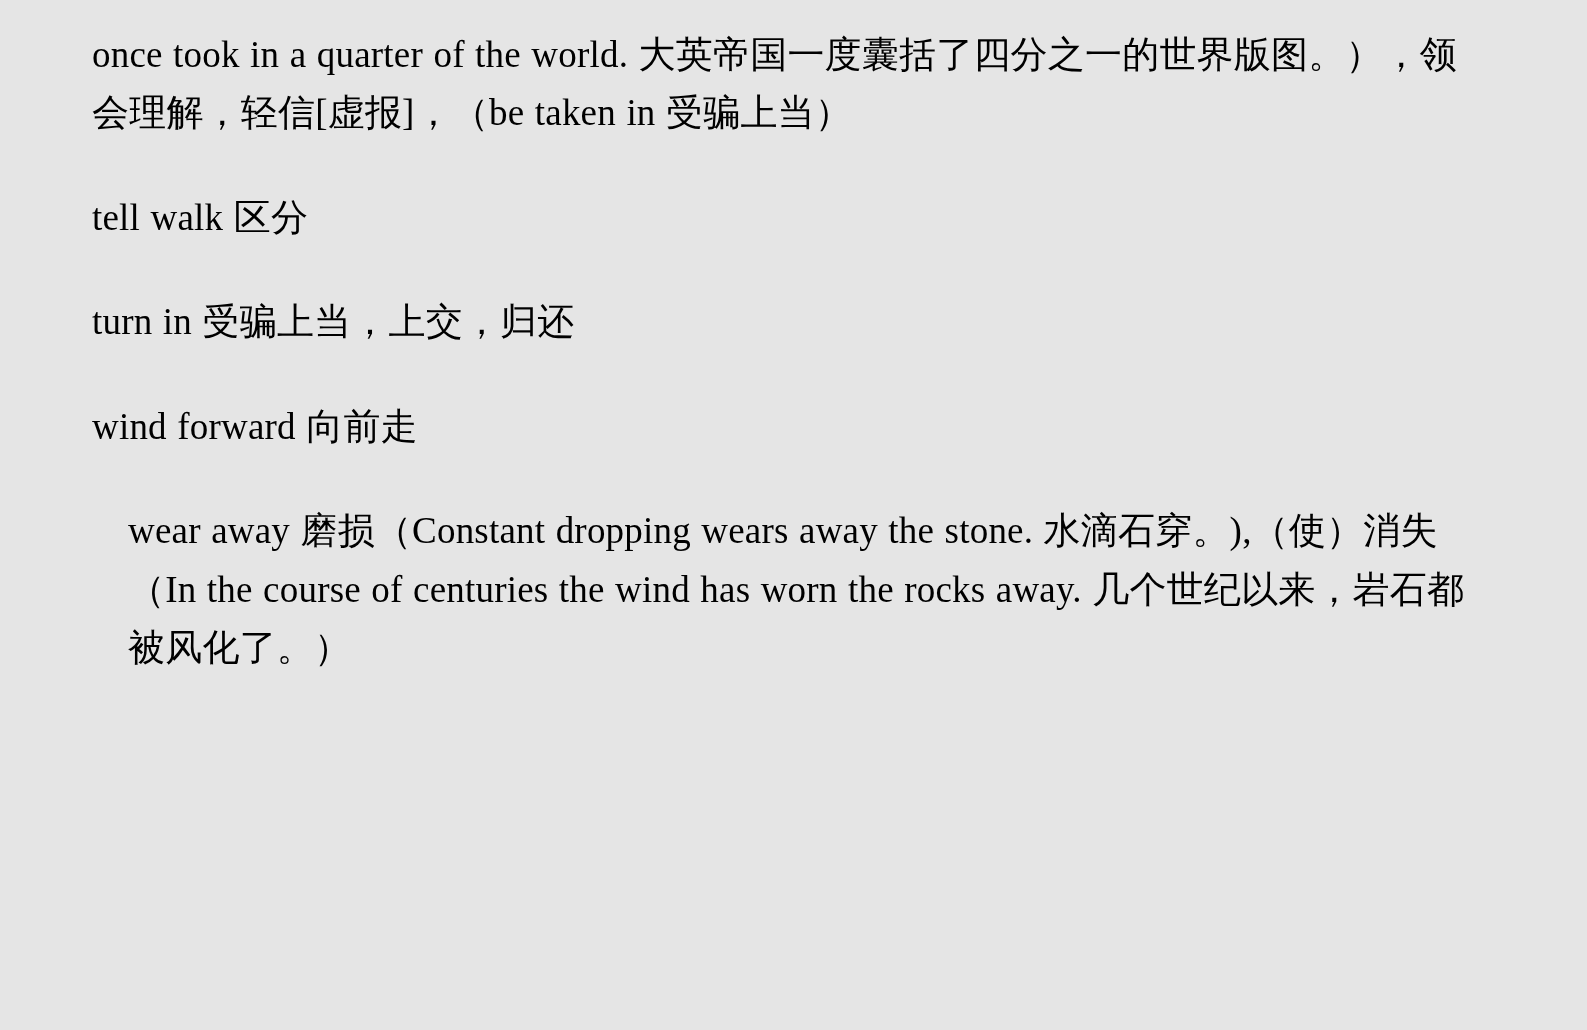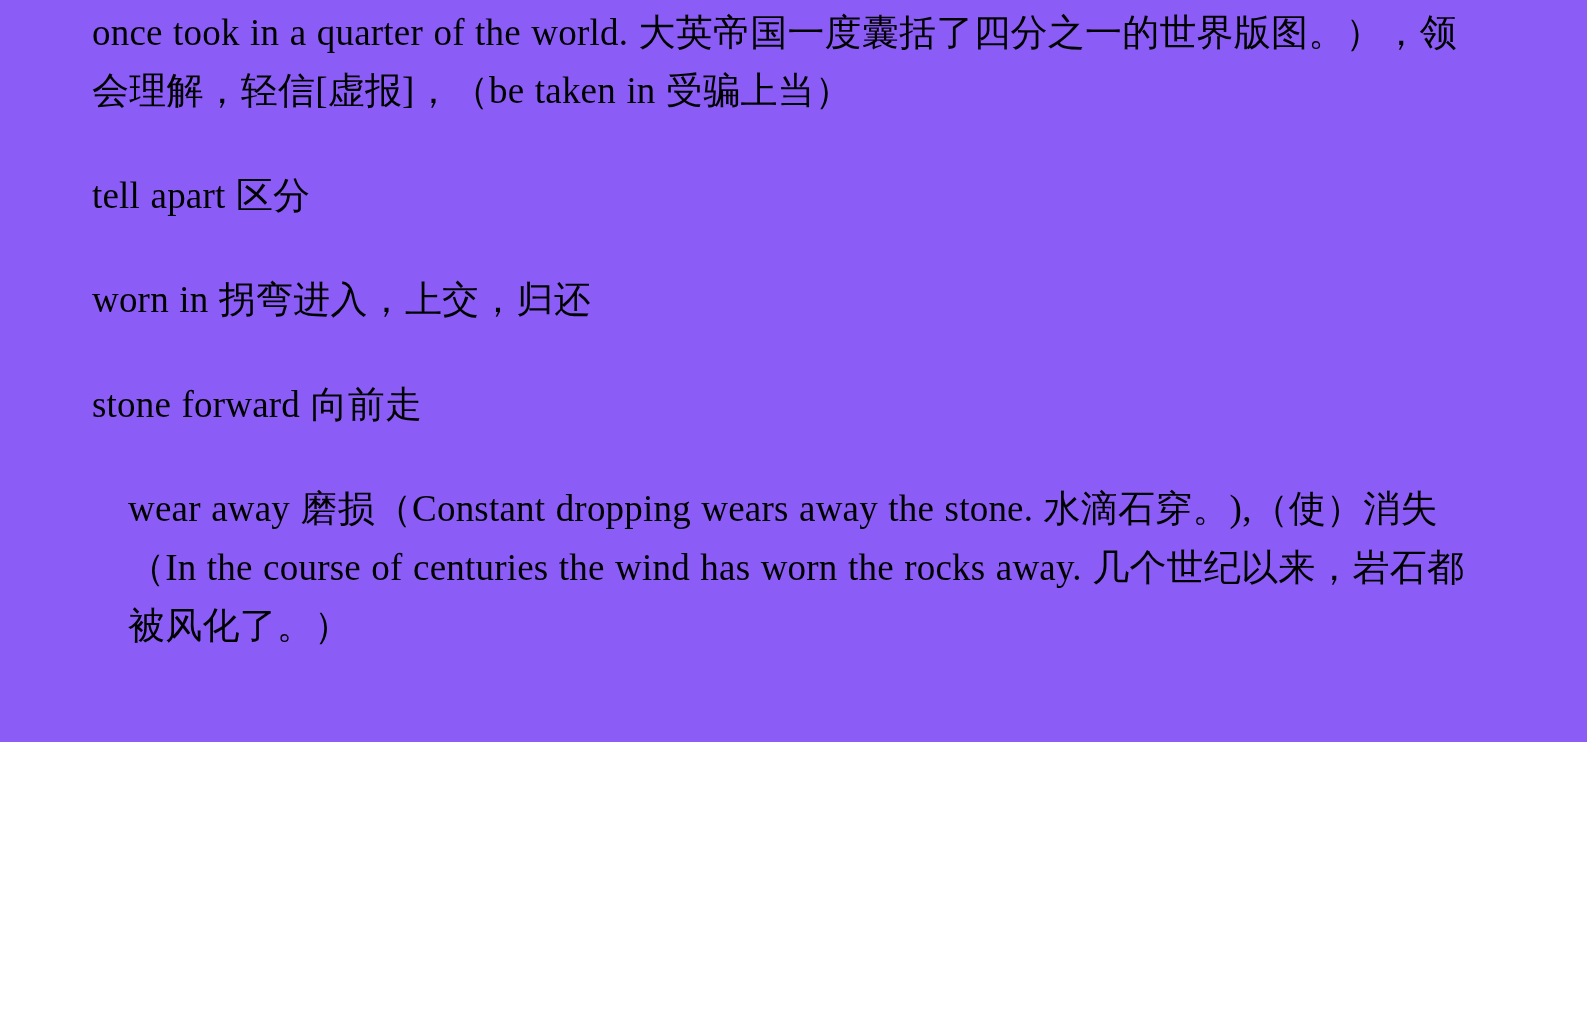--- a/index.html
+++ b/index.html
@@ -10,23 +10,23 @@
   body {
     width: 1587px;
     height: 1030px;
     font-family: "Liberation Serif", "DejaVu Serif", serif;
     color: #000000;
     overflow: hidden;
   }
   .page {
     box-sizing: border-box;
     width: 1587px;
-    height: 742px;
-    padding: 4px 100px 0 92px;
-    background: #8b5cf6;
+    height: 1030px;
+    padding: 26px 100px 0 92px;
+    background: #e5e5e5;
   }
   .para {
     font-size: 37px;
     line-height: 1.58;
     margin: 0 0 38px 0;
     text-align: left;
     letter-spacing: 0.2px;
     word-spacing: 1px;
   }
   .para:last-child {
@@ -43,22 +43,22 @@
     margin-bottom: 0;
   }
 </style>
 </head>
 <body>
 
 <div class="page">
 
   <p class="para p-first">once took in a quarter of the world. 大英帝国一度囊括了四分之一的世界版图。），领会理解，轻信[虚报]，（be taken in 受骗上当）</p>
 
-  <p class="para p-entry">tell apart 区分</p>
+  <p class="para p-entry">tell walk 区分</p>
 
 
-  <p class="para p-entry">worn in 拐弯进入，上交，归还</p>
+  <p class="para p-entry">turn in 受骗上当，上交，归还</p>
 
-  <p class="para p-entry">stone forward 向前走</p>
+  <p class="para p-entry">wind forward 向前走</p>
 
   <p class="para p-last">wear away 磨损（Constant dropping wears away the stone. 水滴石穿。),（使）消失（In the course of centuries the wind has worn the rocks away. 几个世纪以来，岩石都被风化了。）</p>
 
 </div>
 
 </body></html>

